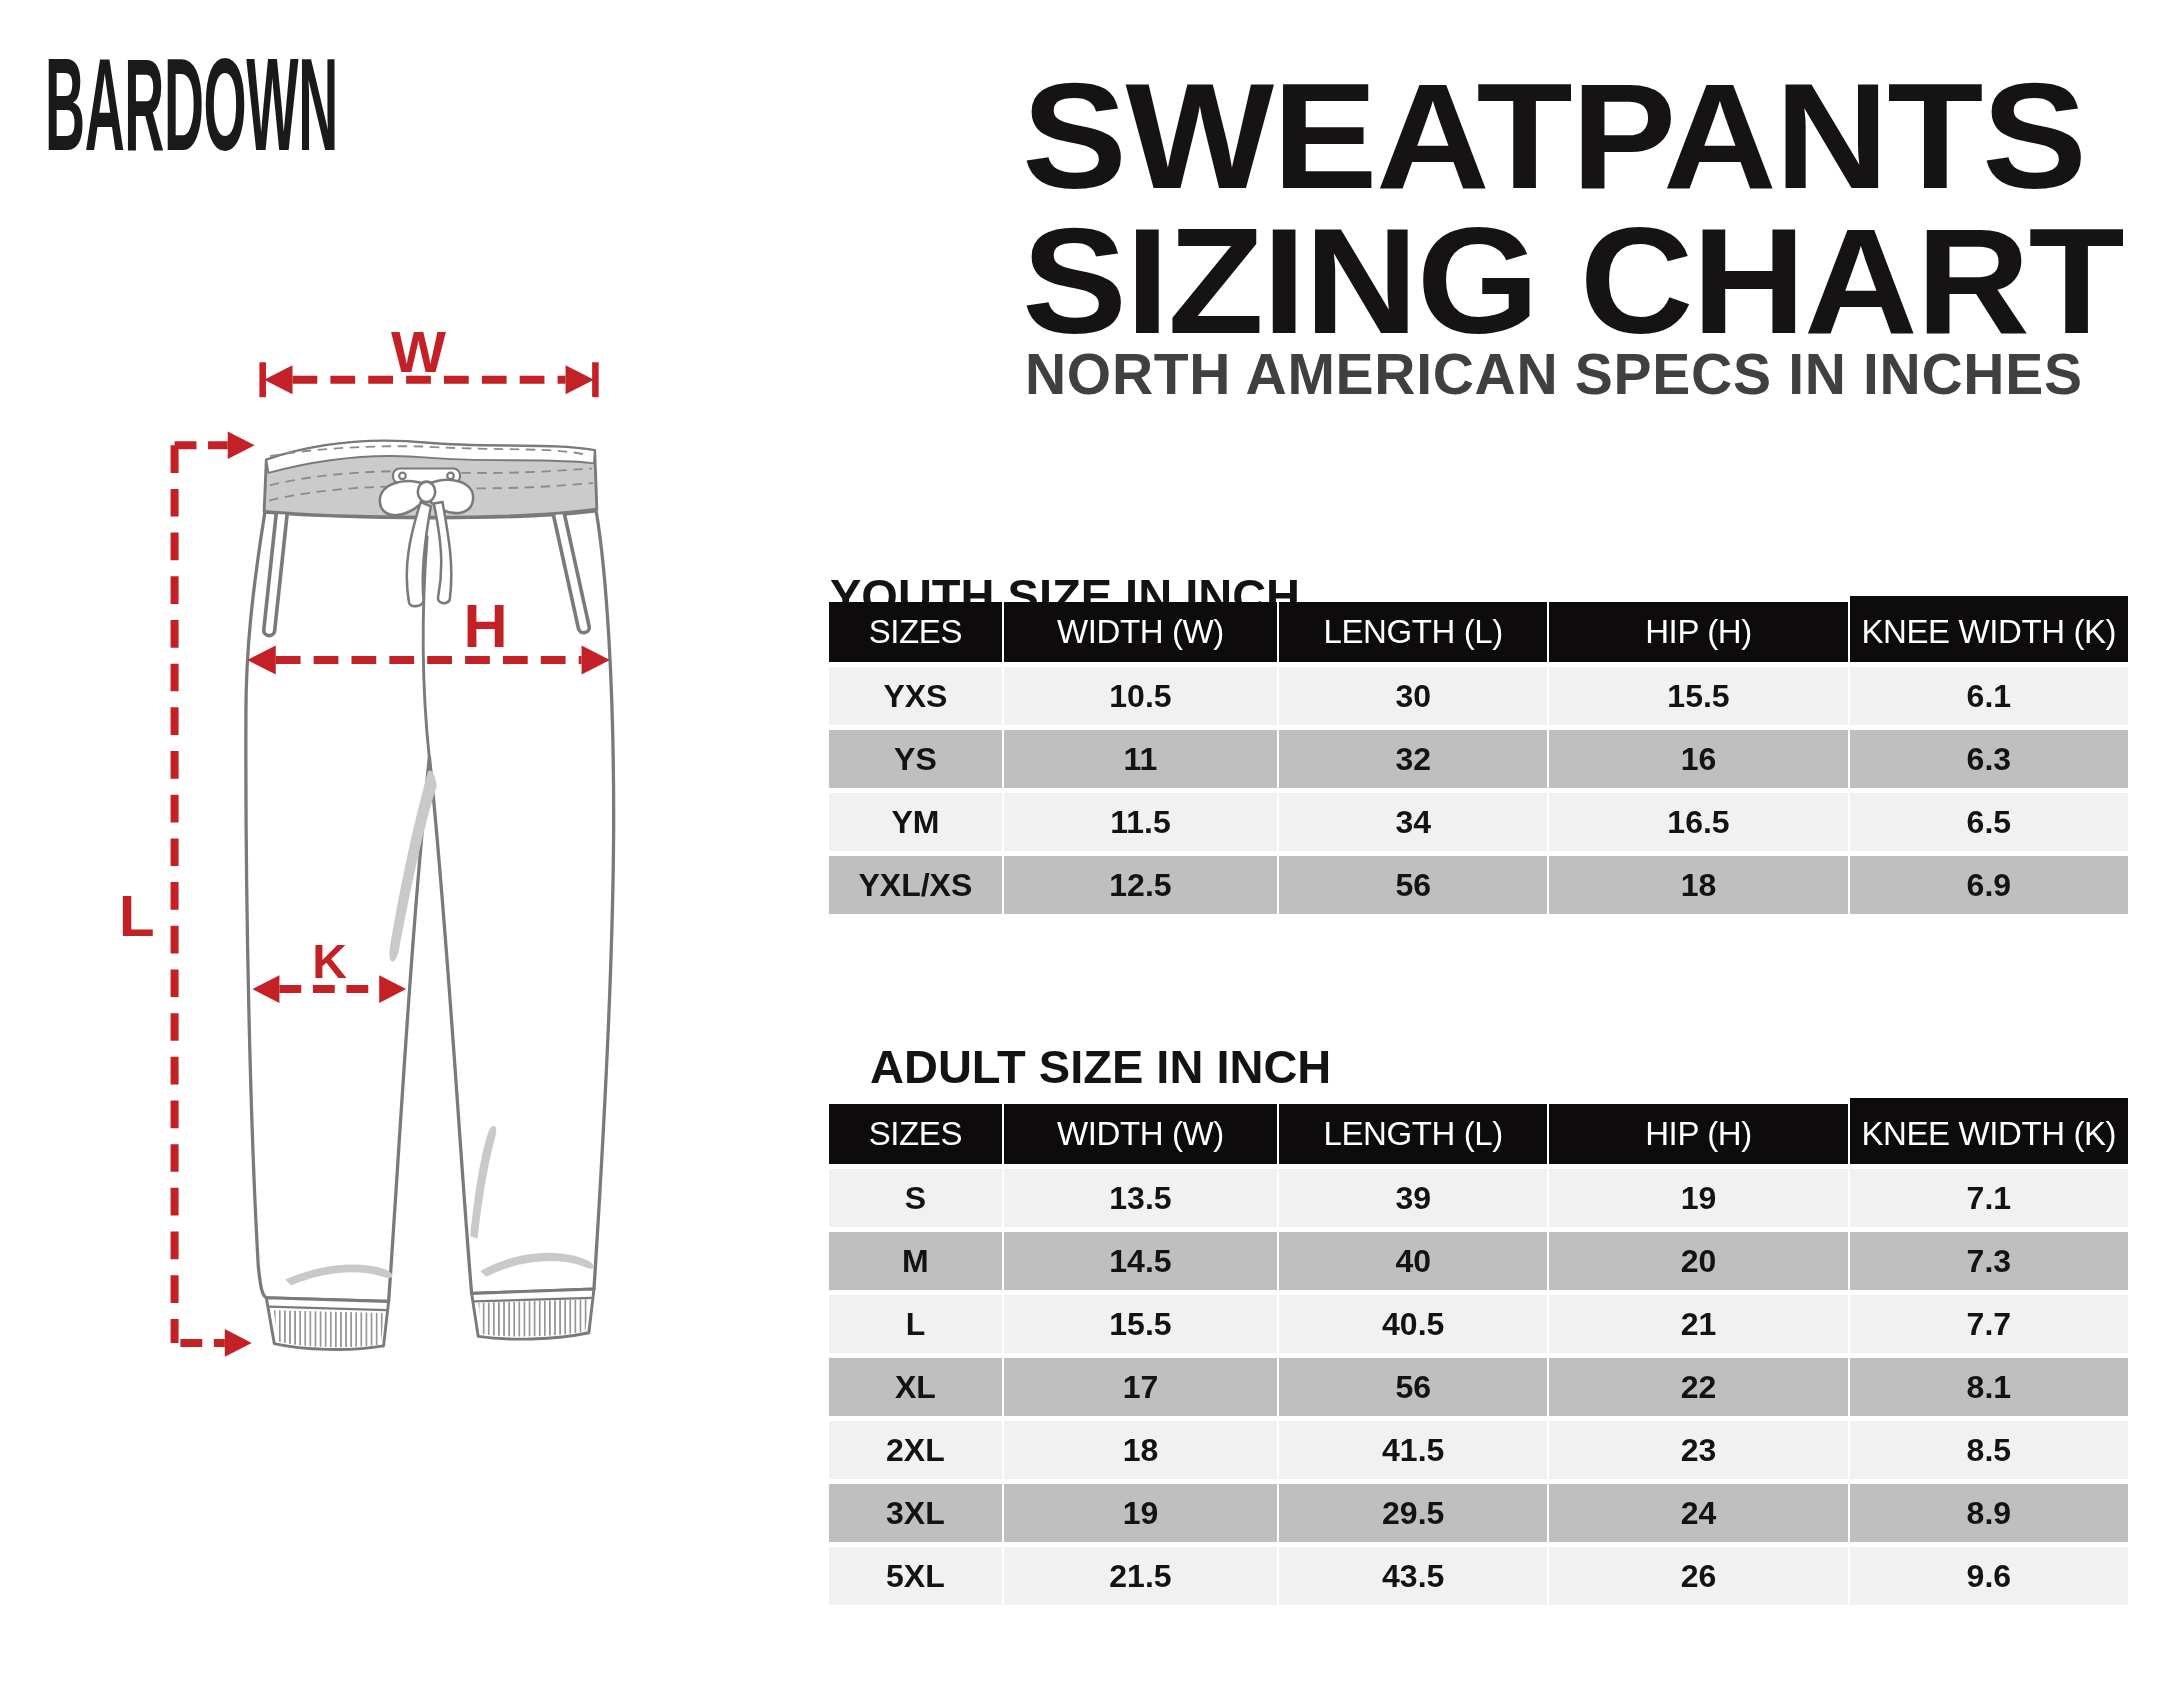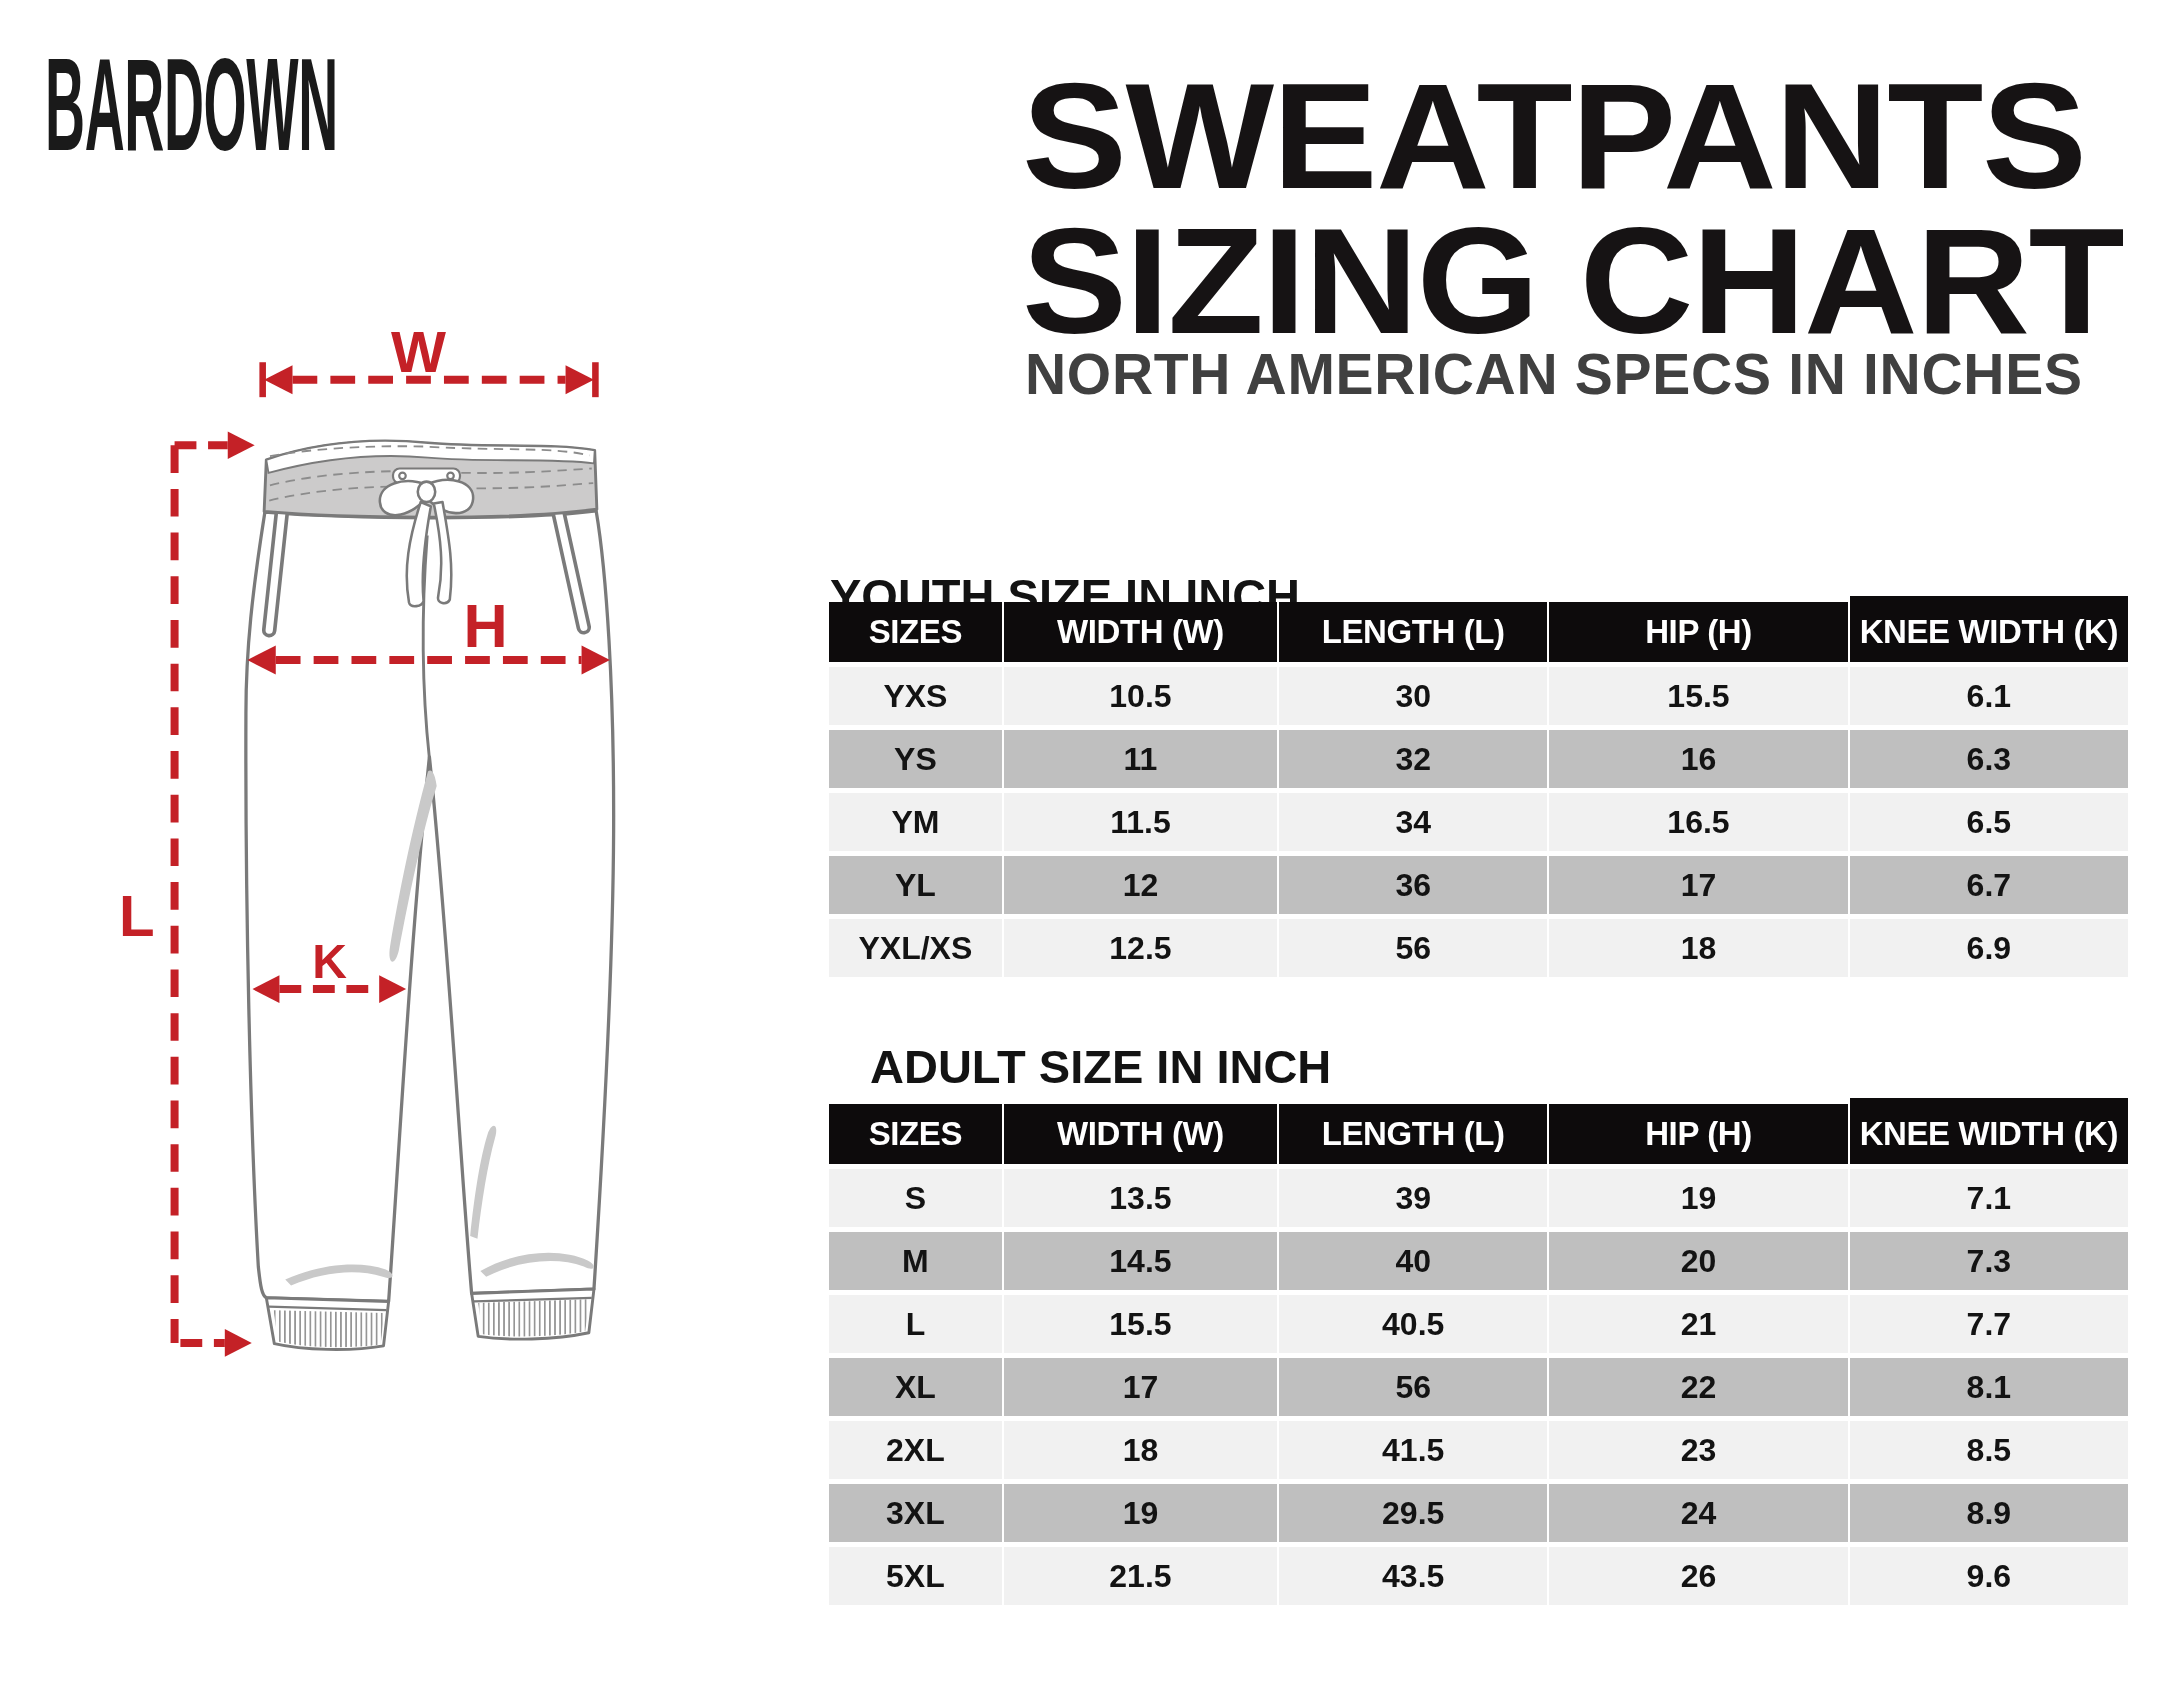--- a/index.html
+++ b/index.html
@@ -31,21 +31,21 @@
   #adult-heading{top:1039px;margin-left:40px;}
   table.size-table{
     position:absolute;left:827px;
     border-collapse:separate;border-spacing:2.9px 5.8px;table-layout:fixed;
     width:1303px;
   }
   #youth-table{top:597px;}
   #adult-table{top:1099px;}
   .size-table th{
     background:#0d0b0c;color:#ffffff;height:58px;
-    font-size:33px;font-weight:bold;text-align:center;vertical-align:middle;
+    font-size:33px;font-weight:normal;text-align:center;vertical-align:middle;
     letter-spacing:-0.4px;position:relative;overflow:visible;
   }
   .size-table th:last-child::before{
     content:'';position:absolute;top:-6.5px;left:0;right:0;height:7.3px;background:#0d0b0c;
   }
   .size-table td{
     height:56px;text-align:center;vertical-align:middle;
     font-size:32px;font-weight:bold;color:#131313;
   }
   .size-table tbody tr:nth-child(odd) td{background:#f1f1f1;}
@@ -202,27 +202,20 @@
         <td>6.3</td>
       </tr>
       <tr>
         <td>YM</td>
         <td>11.5</td>
         <td>34</td>
         <td>16.5</td>
         <td>6.5</td>
       </tr>
       <tr>
-        <td>YL</td>
-        <td>12</td>
-        <td>36</td>
-        <td>17</td>
-        <td>6.7</td>
-      </tr>
-      <tr>
         <td>YXL/XS</td>
         <td>12.5</td>
         <td>56</td>
         <td>18</td>
         <td>6.9</td>
       </tr>
     </tbody>
 </table>
 
 <div class="section-heading" id="adult-heading">ADULT SIZE IN INCH</div>

